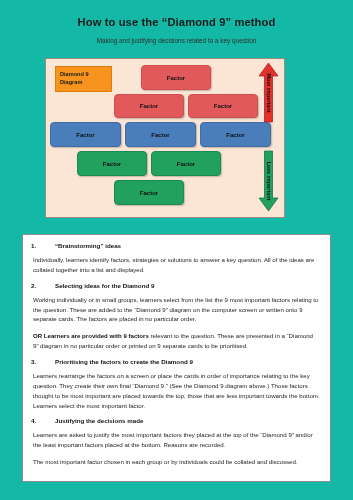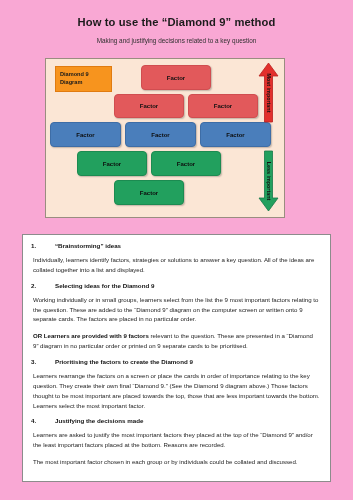--- a/index.html
+++ b/index.html
@@ -2,21 +2,21 @@
 <html><head>
 <meta charset="utf-8">
 <style>
   html,body{margin:0;padding:0;background:#ffffff;}
   body{
     width:353px;height:500px;overflow:hidden;
     font-family:"Liberation Sans", sans-serif;
     color:#1a1a1a;
     -webkit-font-smoothing:antialiased;
   }
-  .page{position:relative;width:353px;height:500px;background:#f9a8d4;}
+  .page{position:relative;width:353px;height:500px;background:#14b8a6;}
 
   
   .doc-title{
     position:absolute;left:0;top:16px;width:353px;
     text-align:center;font-size:11.2px;font-weight:700;color:#1b1b1b;
     letter-spacing:.1px;
   }
   .doc-subtitle{
     position:absolute;left:0;top:37px;width:353px;
     text-align:center;font-size:6.4px;font-weight:400;color:#303030;

